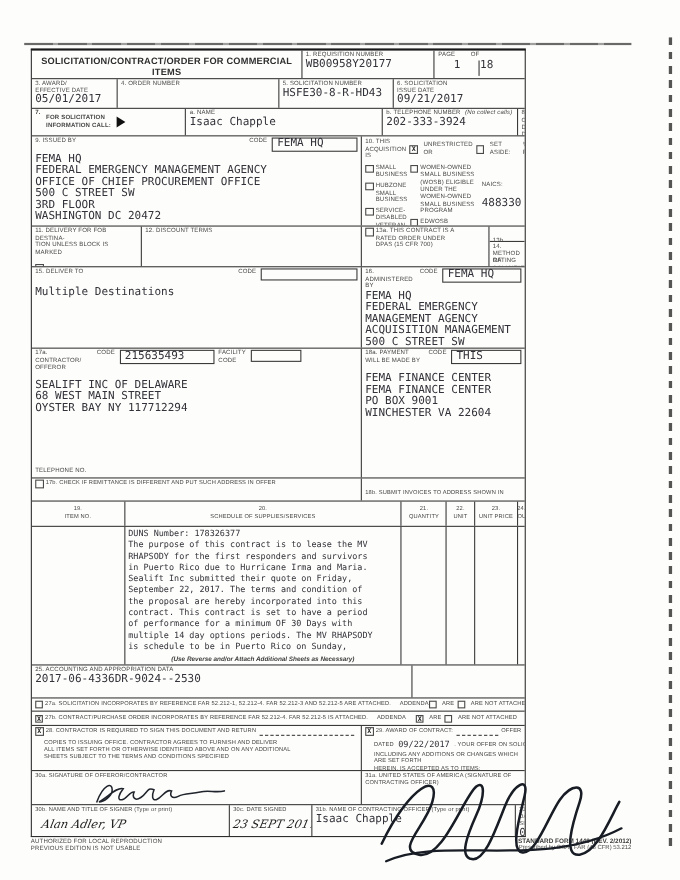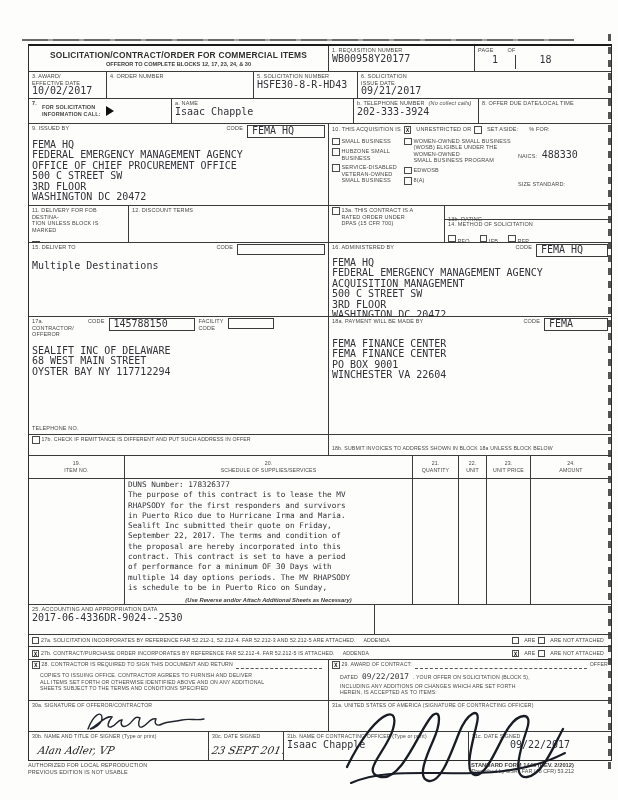--- a/index.html
+++ b/index.html
@@ -1,19 +1,19 @@
 <!DOCTYPE html>
 <html><head>
 <meta charset="utf-8">
 <style>
   html,body{margin:0;padding:0}
   body{width:618px;height:800px;position:relative;background:#fdfdfb;font-family:"Liberation Sans",sans-serif;color:#3a3a3a;-webkit-font-smoothing:antialiased}
   .edge-r{position:absolute;right:7px;top:34px;bottom:26px;width:3px;background:repeating-linear-gradient(180deg,#1c1c1c 0 7px,transparent 7px 13px);opacity:.75}
   .edge-t{position:absolute;left:22px;width:552px;top:39px;height:2px;background:repeating-linear-gradient(90deg,#2a2a2a 0 26px,#777 26px 31px);opacity:.7}
-  .form{position:absolute;left:28px;top:44px;width:584px;border:1px solid #2e2e2e;border-top:2px solid #1b1b1b;box-sizing:border-box;background:transparent}
+  .form{position:absolute;left:28px;top:44px;width:450px;border:1px solid #2e2e2e;border-top:2px solid #1b1b1b;box-sizing:border-box;background:transparent}
   .row{display:flex;border-bottom:1px solid #3b3b3b;box-sizing:border-box}
   .row:last-child{border-bottom:none}
   .c{border-right:1px solid #3b3b3b;box-sizing:border-box;padding:1px 3px;overflow:hidden;position:relative}
   .c.last{border-right:none}
   .ovis,.ovis .c{overflow:visible}
   .lb{font-size:5.5px;line-height:6.6px;color:#474747;white-space:pre-line;letter-spacing:.15px}
   .lbb{font-weight:bold}
   .tiny{font-size:5.2px}
   .mono{font-family:"DejaVu Sans Mono","Liberation Mono",monospace;font-size:10px;line-height:10.5px;color:#32323a;white-space:pre-line}
   .cb{display:inline-block;width:5.5px;height:5.5px;border:1px solid #4a4a4a;font:600 6px/5.5px "DejaVu Sans Mono",monospace;text-align:center;vertical-align:middle;margin-right:2px;color:#1e1e1e;flex:none;overflow:visible}
@@ -50,30 +50,30 @@
       <div class="lb">1. REQUISITION NUMBER</div>
       <div class="mono">WB00958Y20177</div>
     </div>
     <div class="c last" style="width:100px;padding:0">
       <div style="display:flex;padding:1px 3px">
         <span class="lb">PAGE</span>
         <span class="lb" style="margin-left:14px">OF</span>
       </div>
       <div style="display:flex;height:14px">
         <div class="mono" style="width:40px;text-align:center;border-right:1px solid #3b3b3b">1</div>
-        <div class="mono" style="flex:1;text-align:center">18</div>
+        <div class="mono" style="flex:1;text-align:left">18</div>
       </div>
     </div>
   </div>
 
   <div class="row" style="height:27px">
     <div class="c" style="width:78px">
       <div class="lb">3. AWARD/
 EFFECTIVE DATE</div>
-      <div class="mono">10/02/2017</div>
+      <div class="mono">05/01/2017</div>
     </div>
     <div class="c" style="width:147px">
       <div class="lb">4. ORDER NUMBER</div>
       <div class="mono"></div>
     </div>
     <div class="c" style="width:104px">
       <div class="lb">5. SOLICITATION NUMBER</div>
       <div class="mono">HSFE30-8-R-HD43</div>
     </div>
     <div class="c last" style="flex:1">
@@ -228,35 +228,35 @@
 WASHINGTON DC 20472</div>
     </div>
   </div>
 
   <div class="row" style="height:118px">
     <div class="c" style="width:300px">
       <div class="hdr">
         <span class="lb" style="width:52px">17a. CONTRACTOR/
 OFFEROR</span>
         <span class="lb">CODE</span>
-        <span class="codebox mono" style="min-width:86px">145788150</span>
+        <span class="codebox mono" style="min-width:86px">215635493</span>
         <span class="lb">FACILITY
 CODE</span>
         <span class="codebox mono" style="min-width:46px"></span>
       </div>
       <div class="mono" style="margin-top:8px">SEALIFT INC OF DELAWARE
 68 WEST MAIN STREET
 OYSTER BAY NY 117712294</div>
       <div class="lb" style="position:absolute;bottom:2px;left:3px">TELEPHONE NO.</div>
     </div>
     <div class="c last" style="flex:1">
       <div class="hdr">
         <span class="lb flex1">18a. PAYMENT WILL BE MADE BY</span>
         <span class="lb">CODE</span>
-        <span class="codebox mono" style="min-width:64px">FEMA</span>
+        <span class="codebox mono" style="min-width:64px">THIS</span>
       </div>
       <div class="mono" style="margin-top:8px">FEMA FINANCE CENTER
 FEMA FINANCE CENTER
 PO BOX 9001
 WINCHESTER VA 22604</div>
     </div>
   </div>
 
   <div class="row" style="height:21px">
     <div class="c" style="width:300px;display:flex;align-items:flex-start">

